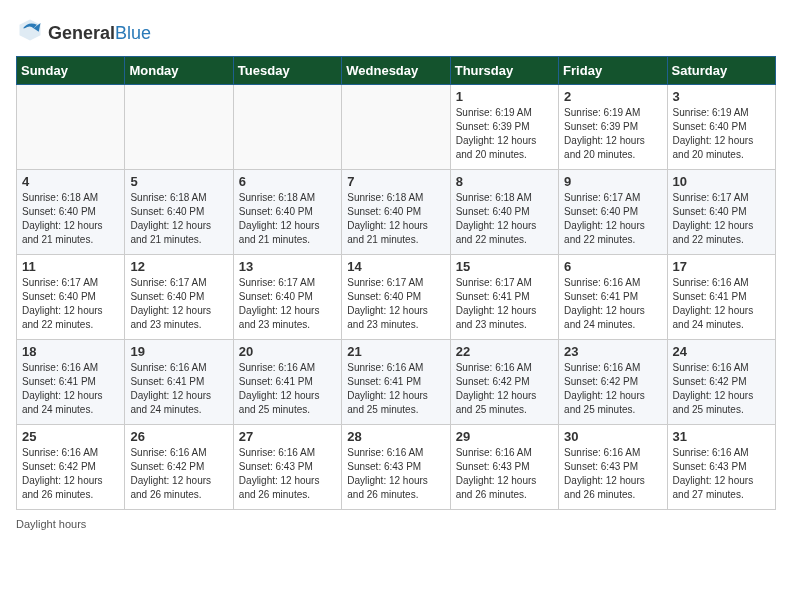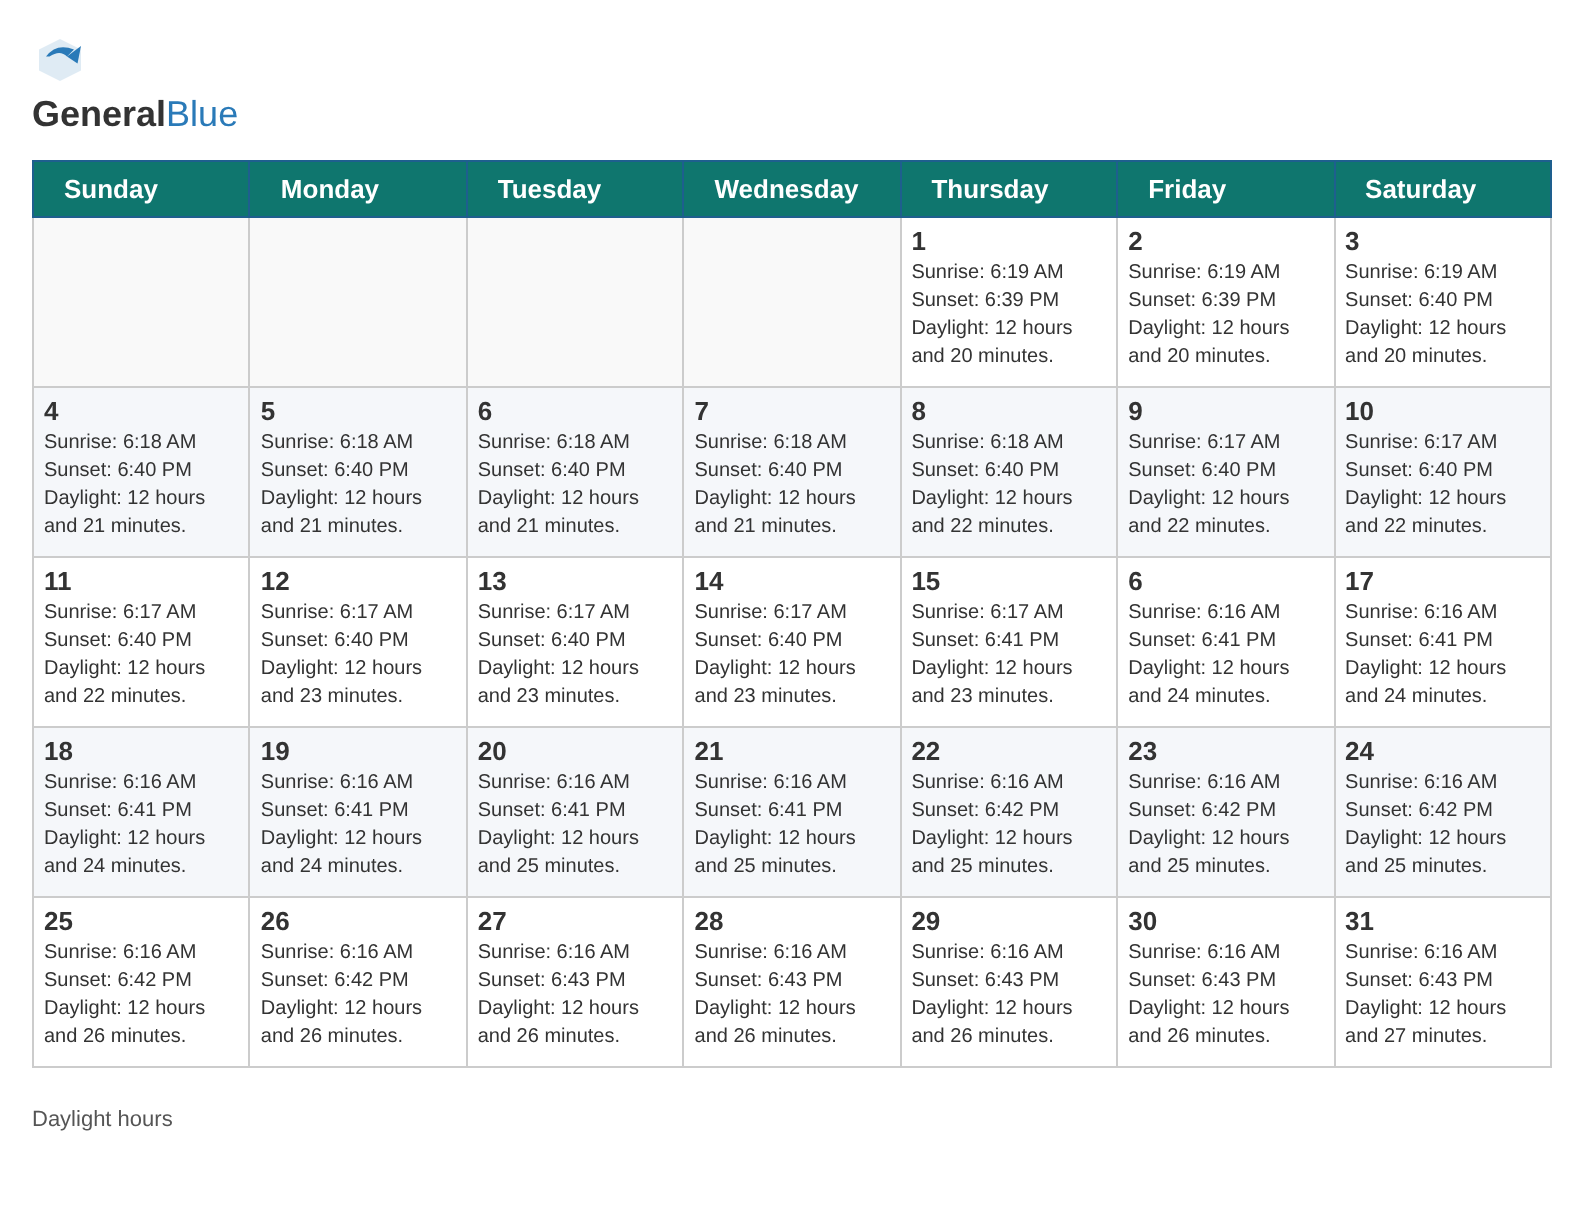--- a/index.html
+++ b/index.html
@@ -11,23 +11,22 @@
       padding: 16px;
     }
     .header {
       display: flex;
       justify-content: space-between;
       align-items: flex-start;
       margin-bottom: 12px;
     }
     .logo {
       display: flex;
-      align-items: flex-start;
+      align-items: flex-end;
       gap: 4px;
-      flex-direction: column;
     }
     .logo-text-general {
       font-size: 18px;
       font-weight: bold;
       color: #333;
       line-height: 1.1;
     }
     .logo-text-blue {
       font-size: 18px;
       font-weight: normal;
@@ -49,25 +48,25 @@
     .title-location {
       font-size: 15px;
       color: #555;
     }
     .calendar {
       width: 100%;
       border-collapse: collapse;
       border: 1px solid #ccc;
     }
     .calendar th {
-      background-color: #0f766e;
+      background-color: #14532d;
       color: #fff;
       font-size: 13px;
       font-weight: bold;
-      padding: 6px 15px;
+      padding: 6px 4px;
       text-align: left;
       border: 1px solid #1e5f8e;
     }
     .calendar td {
       width: 108px;
       vertical-align: top;
       padding: 4px 5px;
       border: 1px solid #ccc;
       font-size: 10.5px;
       color: #333;
@@ -90,21 +89,21 @@
     }
     .day-info {
       font-size: 10px;
       color: #333;
       line-height: 1.4;
     }
     .empty-cell {
       background: #f9f9f9 !important;
     }
     .footer-note {
-      margin-top: 20px;
+      margin-top: 8px;
       font-size: 11px;
       color: #555;
     }
   </style>
 </head>
 <body>
 
 <div class="header">
   <div class="logo">
     <svg class="logo-icon" viewBox="0 0 32 32">

